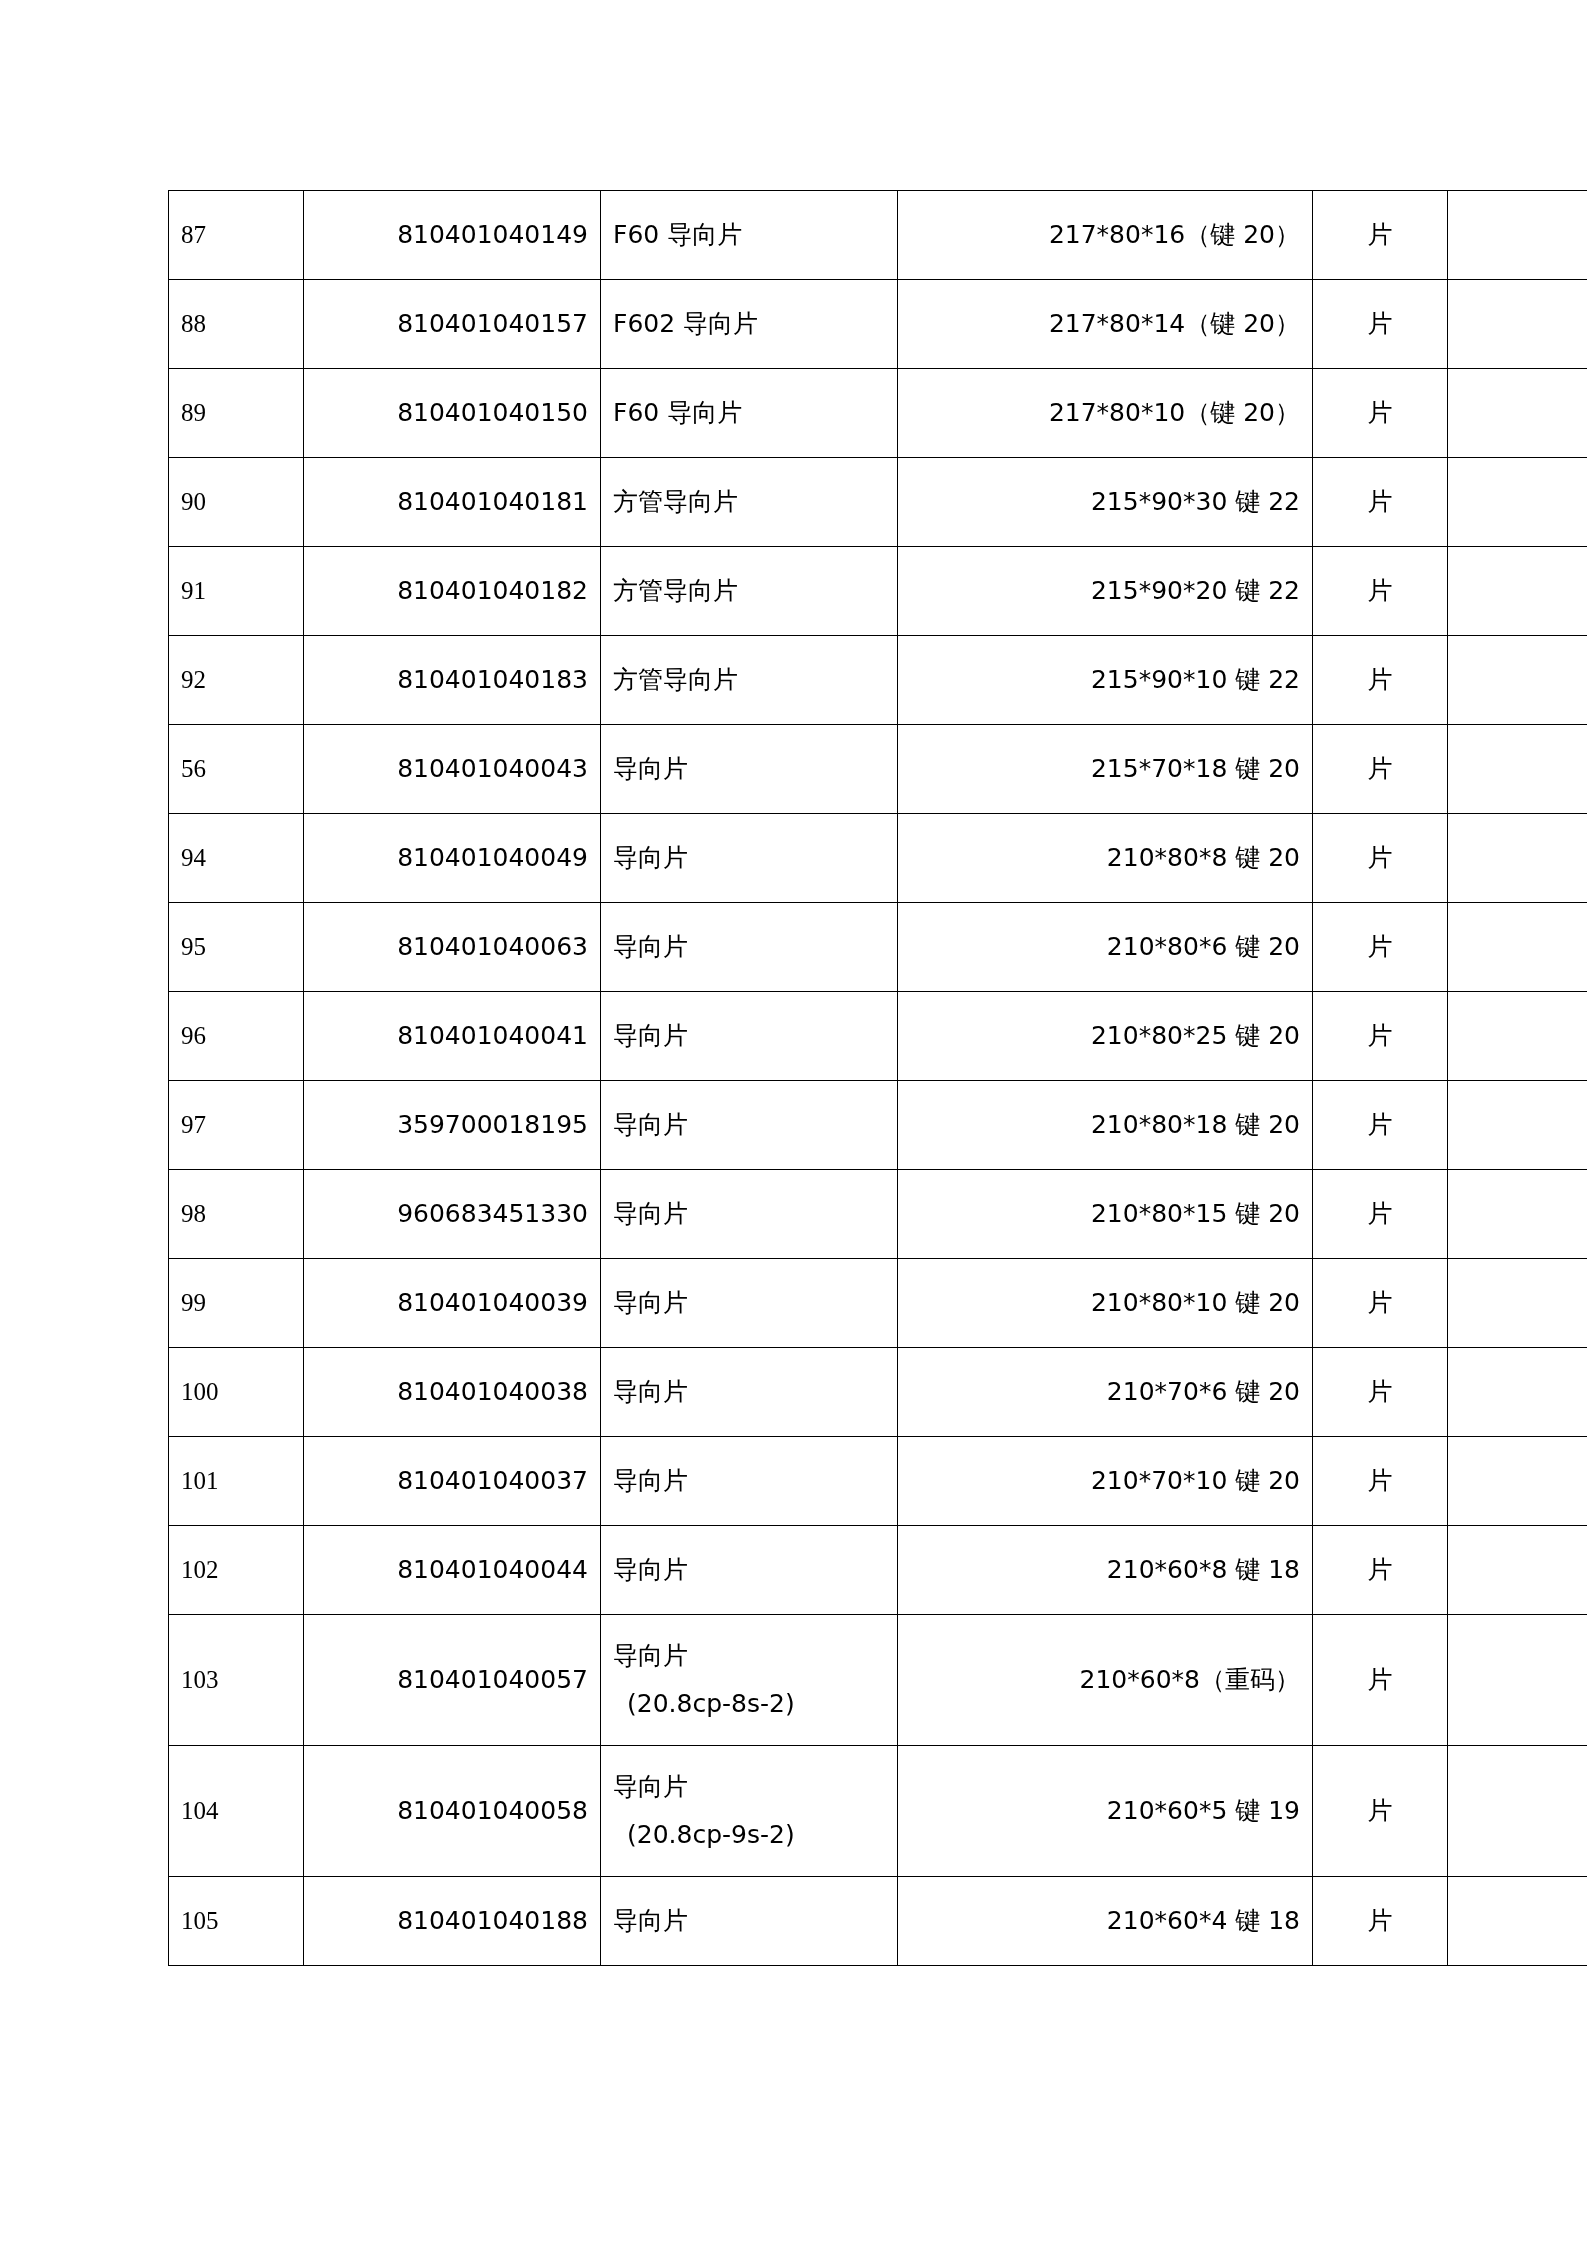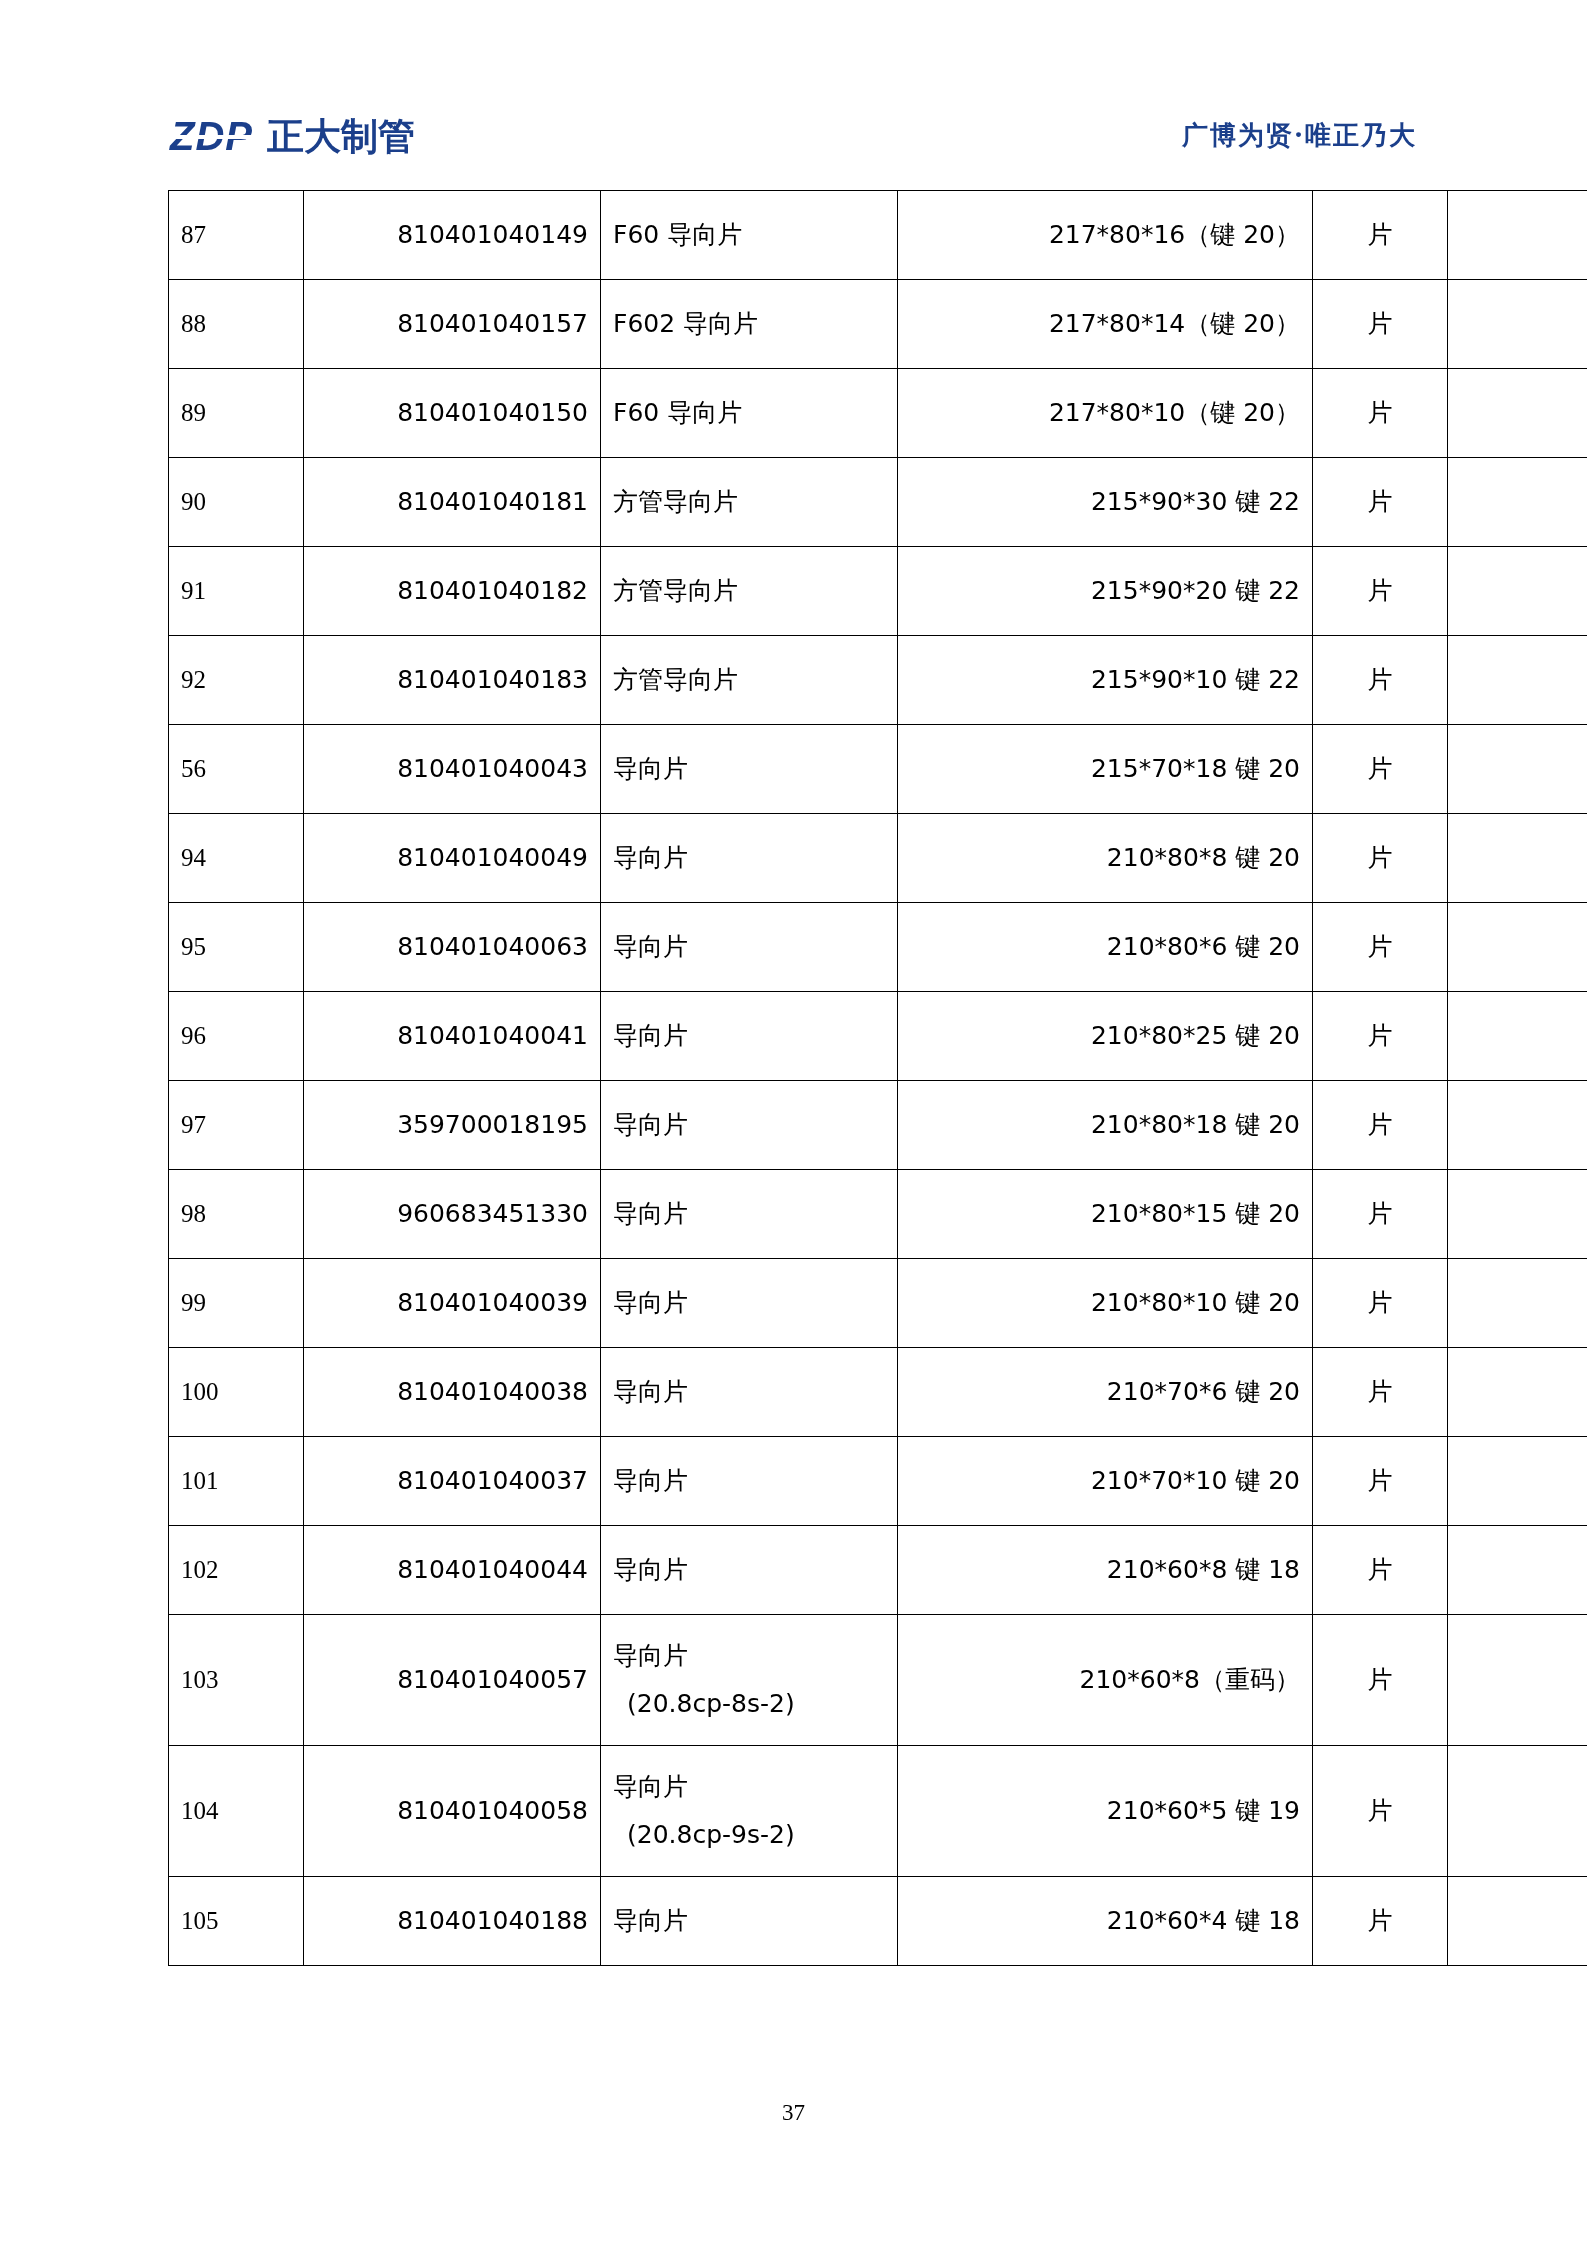--- a/index.html
+++ b/index.html
@@ -154,27 +154,20 @@
     font-family: "Liberation Serif", serif;
     font-size: 23px;
     color: #000000;
   }
 </style>
 </head>
 <body>
 
 <div class="page">
 
-  <div class="header">
-    <div class="logo-block">
-      <span class="logo-mark">ZDP</span>
-      <span class="logo-text">正大制管</span>
-    </div>
-    <div class="slogan">广博为贤·唯正乃大</div>
-  </div>
 
   <div class="table-wrap">
     <table class="parts">
       <tbody>
 
         <tr>
           <td class="c-idx">87</td>
           <td class="c-code">810401040149</td>
           <td class="c-name">F60 导向片</td>
           <td class="c-spec">217*80*16（键 20）</td>
@@ -347,17 +340,14 @@
           <td class="c-name">导向片</td>
           <td class="c-spec">210*60*4   键 18</td>
           <td class="c-unit">片</td>
           <td class="c-rem"></td>
         </tr>
 
       </tbody>
     </table>
   </div>
 
-  <div class="footer">
-    <span>37</span>
-  </div>
 
 </div>
 
 </body></html>

